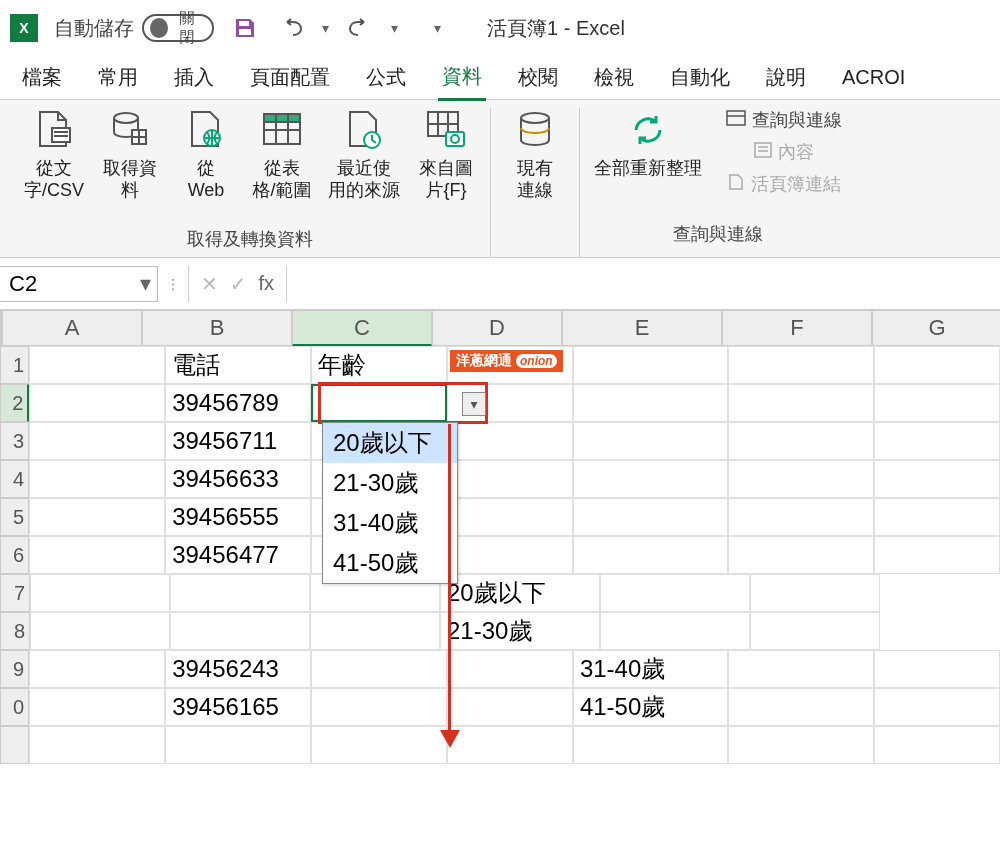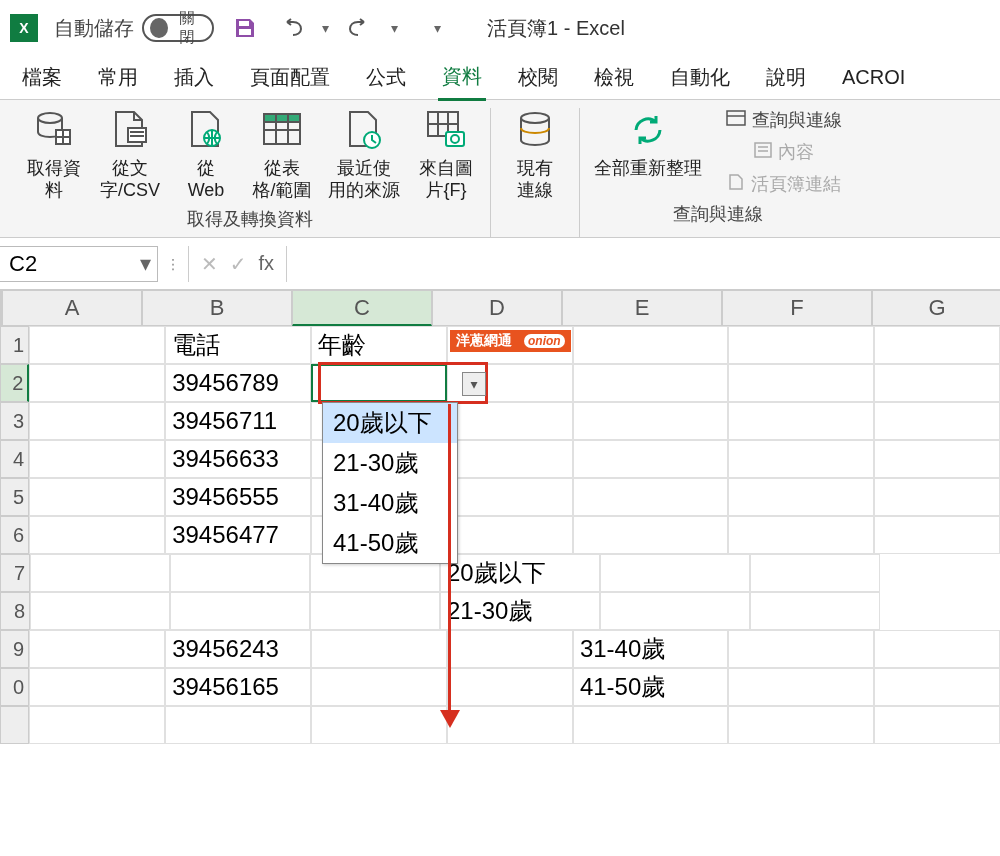--- a/index.html
+++ b/index.html
@@ -22,21 +22,21 @@
 .ribbon-tab.active { border-bottom: 3px solid #107c41; color: #107c41; }
 
 
 .ribbon { display: flex; background: #f5f5f5; border-bottom: 1px solid #ccc; padding: 8px 10px 0 10px; }
 .ribbon-group { display: flex; flex-direction: column; align-items: center; border-right: 1px solid #ccc; padding: 0 14px 6px 14px; }
 .ribbon-group:last-child { border-right: none; }
 .ribbon-row { display: flex; gap: 16px; align-items: flex-start; }
 .ribbon-btn-lg { display: flex; flex-direction: column; align-items: center; gap: 6px; cursor: pointer; min-width: 60px; }
 .ribbon-btn-lg .icon { width: 44px; height: 44px; display: flex; align-items: center; justify-content: center; }
 .ribbon-btn-lg .label { font-size: 18px; text-align: center; line-height: 1.2; color: #222; }
-.group-label { font-size: 18px; color: #444; margin-top: 6px; }
+.group-label { font-size: 18px; color: #444; margin-top: 26px; }
 .ribbon-side { display: flex; flex-direction: column; gap: 8px; margin-left: 8px; }
 .ribbon-side-item { display: flex; align-items: center; gap: 6px; font-size: 18px; color: #444; }
 .ribbon-side-item.disabled { color: #aaa; justify-content: center; }
 
 
 .formula-bar { display: flex; align-items: center; height: 52px; border-bottom: 1px solid #ccc; }
 .name-box { width: 160px; height: 36px; border: 1px solid #bbb; display: flex; align-items: center; padding: 0 10px; font-size: 22px; margin-left: -2px; position: relative; }
 .name-box-dd { position: absolute; right: 6px; color: #666; }
 .fx-sep { width: 30px; display: flex; justify-content: center; color: #888; }
 .fx-btns { display: flex; align-items: center; gap: 12px; padding: 0 12px; color: #888; font-size: 20px; border-left: 1px solid #ccc; height: 36px; }
@@ -63,21 +63,21 @@
 
 
 .dd-btn { position: absolute; width: 24px; height: 24px; border: 1px solid #888; background: #eee; display: flex; align-items: center; justify-content: center; color: #555; cursor: pointer; }
 
 
 .dd-list { position: absolute; border: 1px solid #888; background: #fff; font-size: 24px; box-shadow: 1px 1px 3px rgba(0,0,0,0.2); }
 .dd-item { padding: 4px 10px; }
 .dd-item.hover { background: #cce4ff; }
 
 
-.watermark { position: absolute; background: #e8531f; color: #fff; font-size: 14px; padding: 2px 6px; display: flex; align-items: center; gap: 12px; font-weight: bold; }
+.watermark { position: absolute; background: #e8531f; color: #fff; font-size: 14px; padding: 2px 6px; display: flex; align-items: center; gap: 4px; font-weight: bold; }
 .watermark .logo-text { background: #fff; color: #e8531f; border-radius: 8px; padding: 0 4px; font-style: italic; font-size: 12px; }
 
 
 .red-arrow { position: absolute; background: #d62f1f; }
 .arrow-head { position: absolute; width: 0; height: 0; border-left: 10px solid transparent; border-right: 10px solid transparent; border-top: 18px solid #d62f1f; }
 </style>
 </head>
 <body>
 
 <div class="titlebar">
@@ -127,43 +127,43 @@
   <div class="ribbon-tab">自動化</div>
   <div class="ribbon-tab">說明</div>
   <div class="ribbon-tab">ACROI</div>
 </div>
 
 <div class="ribbon">
   <div class="ribbon-group">
     <div class="ribbon-row">
       <div class="ribbon-btn-lg">
         <div class="icon">
+            <svg width="36" height="40" viewBox="0 0 36 40" fill="none" stroke="#555" stroke-width="2">
+              <path d="M4 2h18l8 8v26H4z"></path>
+              <path d="M22 2v8h8"></path>
+              <rect x="16" y="18" width="18" height="14" fill="#fff"></rect>
+              <line x1="18" y1="22" x2="32" y2="22"></line>
+              <line x1="18" y1="26" x2="32" y2="26"></line>
+            </svg>
+          </div>
+        <div class="label" style="white-space:pre-line">從文
+字/CSV</div>
+      </div>
+      <div class="ribbon-btn-lg">
+        <div class="icon">
             <svg width="40" height="40" viewBox="0 0 40 40" fill="none" stroke="#555" stroke-width="2">
               <ellipse cx="16" cy="8" rx="12" ry="5"></ellipse>
               <path d="M4 8v14c0 3 5 5 12 5s12-2 12-5V8"></path>
               <rect x="22" y="20" width="14" height="14" fill="#fff" stroke="#555"></rect>
               <line x1="22" y1="27" x2="36" y2="27"></line>
               <line x1="29" y1="20" x2="29" y2="34"></line>
             </svg>
           </div>
         <div class="label" style="white-space:pre-line">取得資
 料</div>
-      </div>
-      <div class="ribbon-btn-lg">
-        <div class="icon">
-            <svg width="36" height="40" viewBox="0 0 36 40" fill="none" stroke="#555" stroke-width="2">
-              <path d="M4 2h18l8 8v26H4z"></path>
-              <path d="M22 2v8h8"></path>
-              <rect x="16" y="18" width="18" height="14" fill="#fff"></rect>
-              <line x1="18" y1="22" x2="32" y2="22"></line>
-              <line x1="18" y1="26" x2="32" y2="26"></line>
-            </svg>
-          </div>
-        <div class="label" style="white-space:pre-line">從文
-字/CSV</div>
       </div>
       <div class="ribbon-btn-lg">
         <div class="icon">
             <svg width="36" height="40" viewBox="0 0 36 40" fill="none" stroke="#555" stroke-width="2">
               <path d="M4 2h18l8 8v26H4z"></path>
               <circle cx="24" cy="28" r="8" fill="#fff" stroke="#0a7"></circle>
               <path d="M16 28h16M24 20v16M19 22c3 4 3 8 0 12M29 22c-3 4-3 8 0 12" stroke="#0a7"></path>
             </svg>
           </div>
         <div class="label" style="white-space:pre-line">從

